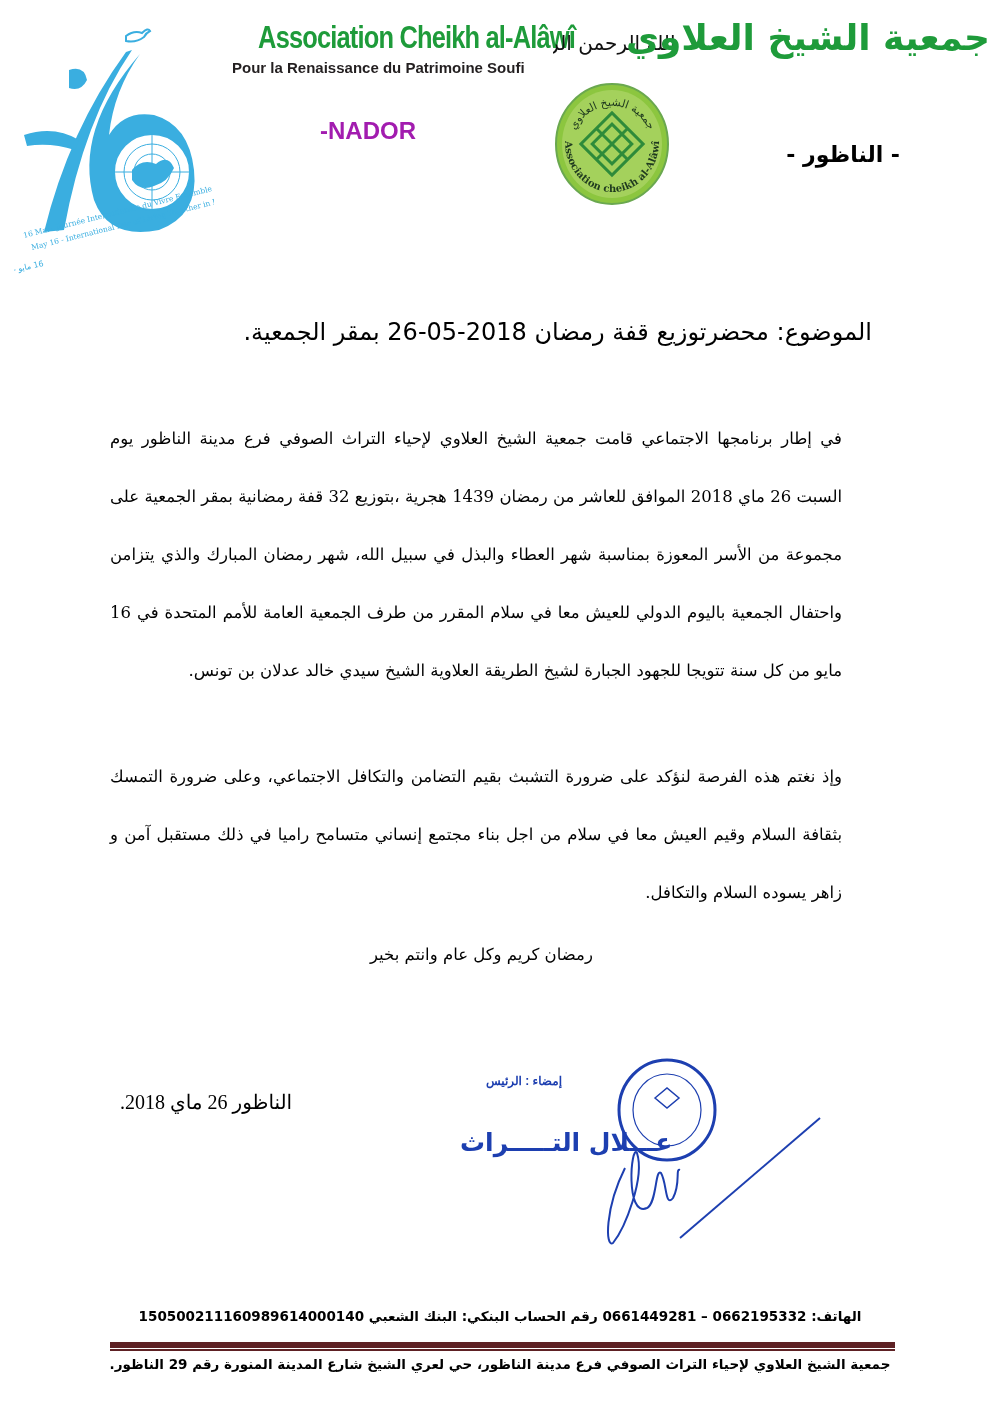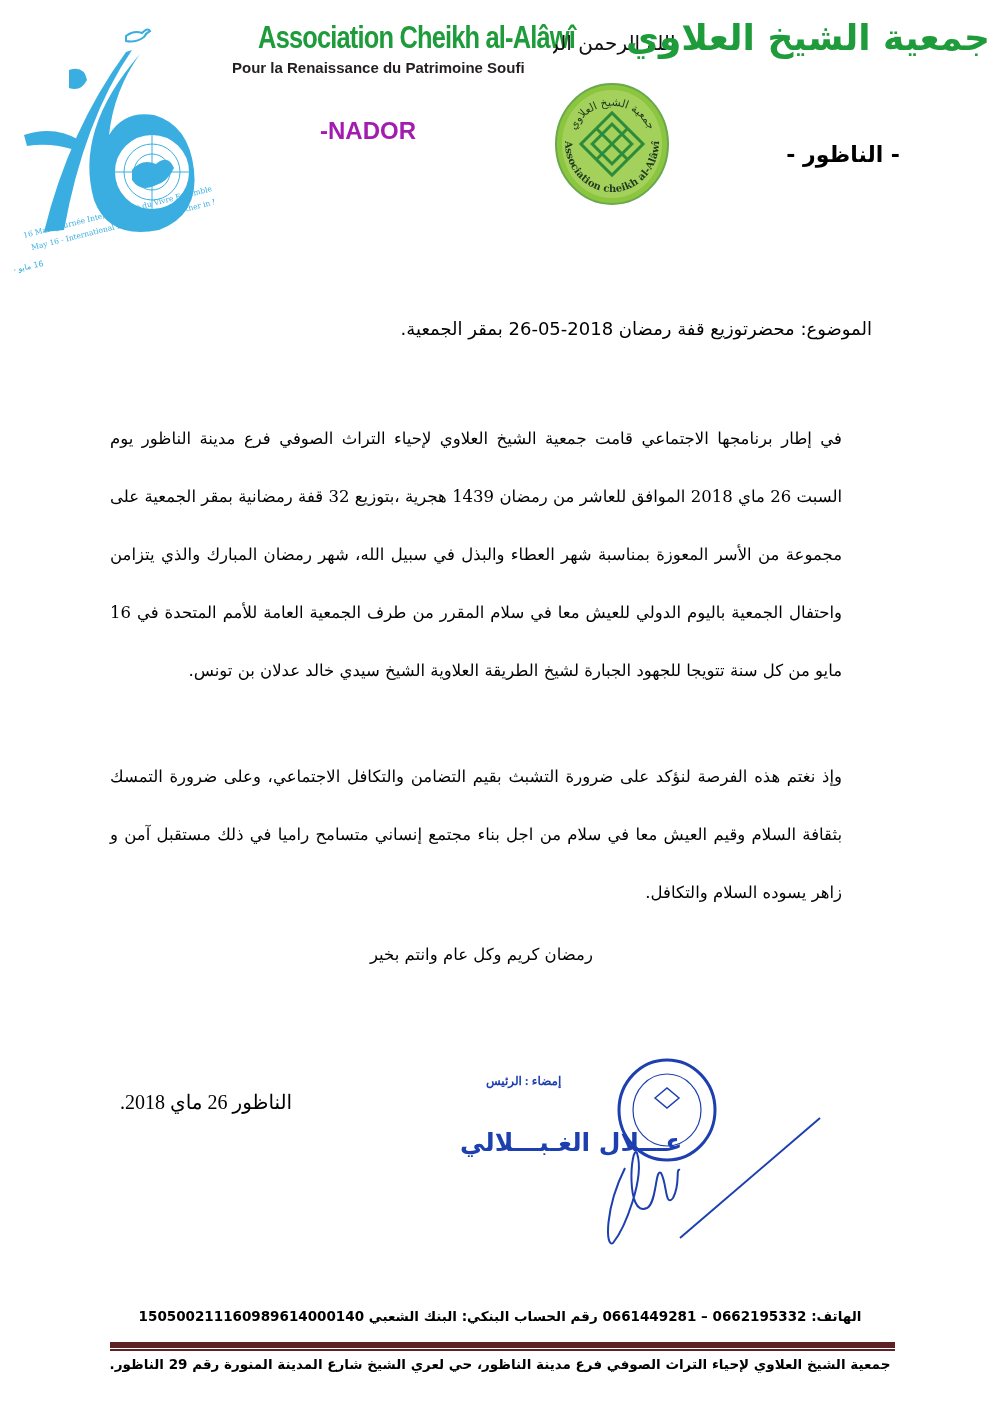--- a/index.html
+++ b/index.html
@@ -18,32 +18,32 @@
 
   .basmala { left: 553px; top: 20px; width: 130px; height: 42px; }
   .seal { left: 553px; top: 82px; width: 118px; height: 125px; }
 
   .assoc-ar { right: 10px; top: 14px; width: 300px; text-align: center; direction: rtl; }
   .assoc-ar .name { font-family: "DejaVu Sans", sans-serif; font-weight: bold; color: #1e9b3a; font-size: 36px; line-height: 48px; white-space: nowrap; }
   .assoc-ar .sub { font-family: "DejaVu Sans", sans-serif; font-weight: bold; color: #222; font-size: 19px; letter-spacing: 2px; line-height: 26px; white-space: nowrap; }
   .nador-ar { right: 100px; top: 118px; font-size: 22px; font-weight: bold; direction: rtl; font-family: "DejaVu Sans", sans-serif; margin-top: 24px; }
 
   
-  .subject { right: 128px; top: 318px; font-size: 18px; direction: rtl; font-family: "DejaVu Sans", sans-serif; white-space: nowrap; }
+  .subject { right: 128px; top: 318px; font-size: 24px; direction: rtl; font-family: "DejaVu Sans", sans-serif; white-space: nowrap; }
   .para { right: 128px; width: 762px; direction: rtl; text-align: justify; text-align-last: right;
           font-family: "DejaVu Serif", "Liberation Serif", serif; font-size: 16.5px; line-height: 58px; }
   .para1 { top: 410px; }
   .para2 { top: 748px; }
   .para p { margin: 0; }
   .para .indent { padding-right: 30px; }
   .wish { left: 370px; top: 945px; font-family: "DejaVu Serif", serif; font-size: 16.5px; direction: rtl; white-space: nowrap; }
 
   
   .place-date { left: 120px; top: 1090px; font-family: "Liberation Serif", "DejaVu Serif", serif; font-size: 20px; direction: rtl; white-space: nowrap; text-align: right; }
-  .sig-label { left: 486px; top: 1074px; font-family: Liberation Serif, serif; font-weight: bold; font-size: 12px; color: #1d3fb0; direction: rtl; white-space: nowrap; }
+  .sig-label { left: 486px; top: 1074px; font-family: Liberation Sans, sans-serif; font-weight: bold; font-size: 12px; color: #1d3fb0; direction: rtl; white-space: nowrap; }
   .sig-name { left: 460px; top: 1128px; font-family: "DejaVu Sans", sans-serif; font-weight: bold; font-size: 25px; color: #1d3fb0; direction: rtl; white-space: nowrap; }
   .stamp { left: 585px; top: 1058px; width: 240px; height: 200px; }
 
   
   .footer-rule1 { left: 110px; top: 1342px; width: 785px; height: 6px; background: #5e2124; }
   .footer-rule2 { left: 110px; top: 1349px; width: 785px; height: 1.5px; background: #5e2124; }
   .footer-line { width: 800px; left: 100px; text-align: center; direction: rtl; font-family: "DejaVu Sans", sans-serif; font-weight: bold; font-size: 13.5px; white-space: nowrap; }
   .footer-line1 { top: 1356px; text-align: center; }
   .footer-line2 { top: 1308px; }
 </style>
@@ -124,18 +124,18 @@
 <div class="abs stamp">
   <svg width="240" height="200" viewBox="0 0 240 200">
     <ellipse cx="82" cy="52" rx="48" ry="50" fill="none" stroke="#1d3fb0" stroke-width="3"></ellipse>
     <ellipse cx="82" cy="52" rx="34" ry="36" fill="none" stroke="#1d3fb0" stroke-width="1.2"></ellipse>
     <path d="M70 40 l12 -10 l12 10 l-12 10 z" fill="none" stroke="#1d3fb0" stroke-width="1.5"></path>
     <path d="M40 110 C20 150 20 190 28 185 C40 170 60 120 52 95 C46 85 40 160 62 150 C72 145 70 110 76 115 C82 125 80 150 88 140 C96 125 90 110 95 112" fill="none" stroke="#1d3fb0" stroke-width="2"></path>
     <path d="M95 180 L235 60" fill="none" stroke="#1d3fb0" stroke-width="2"></path>
   </svg>
 </div>
 <div class="abs sig-label">إمضاء : الرئيس</div>
-<div class="abs sig-name">عـــلال الغـبـــلالي</div>
+<div class="abs sig-name">عـــلال التـــــراث</div>
 
 <div class="abs footer-rule1"></div>
 <div class="abs footer-rule2"></div>
 <div class="abs footer-line footer-line1">جمعية الشيخ العلاوي لإحياء التراث الصوفي فرع مدينة الناظور، حي لعري الشيخ شارع المدينة المنورة رقم 29 الناظور.</div>
 <div class="abs footer-line footer-line2">الهاتف: 0662195332 – 0661449281 رقم الحساب البنكي: البنك الشعبي 150500211160989614000140</div>
 
 </body></html>

